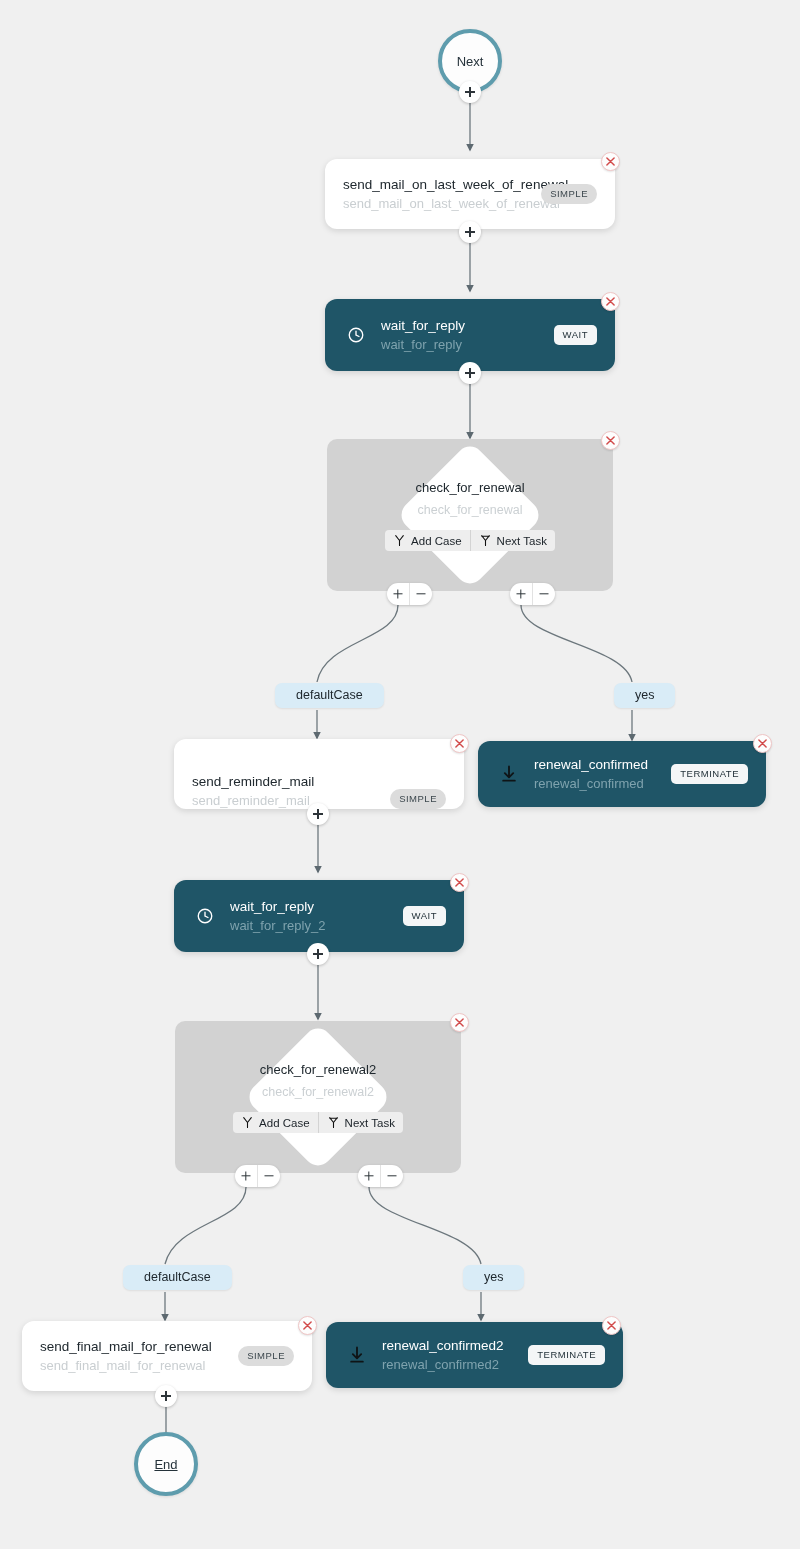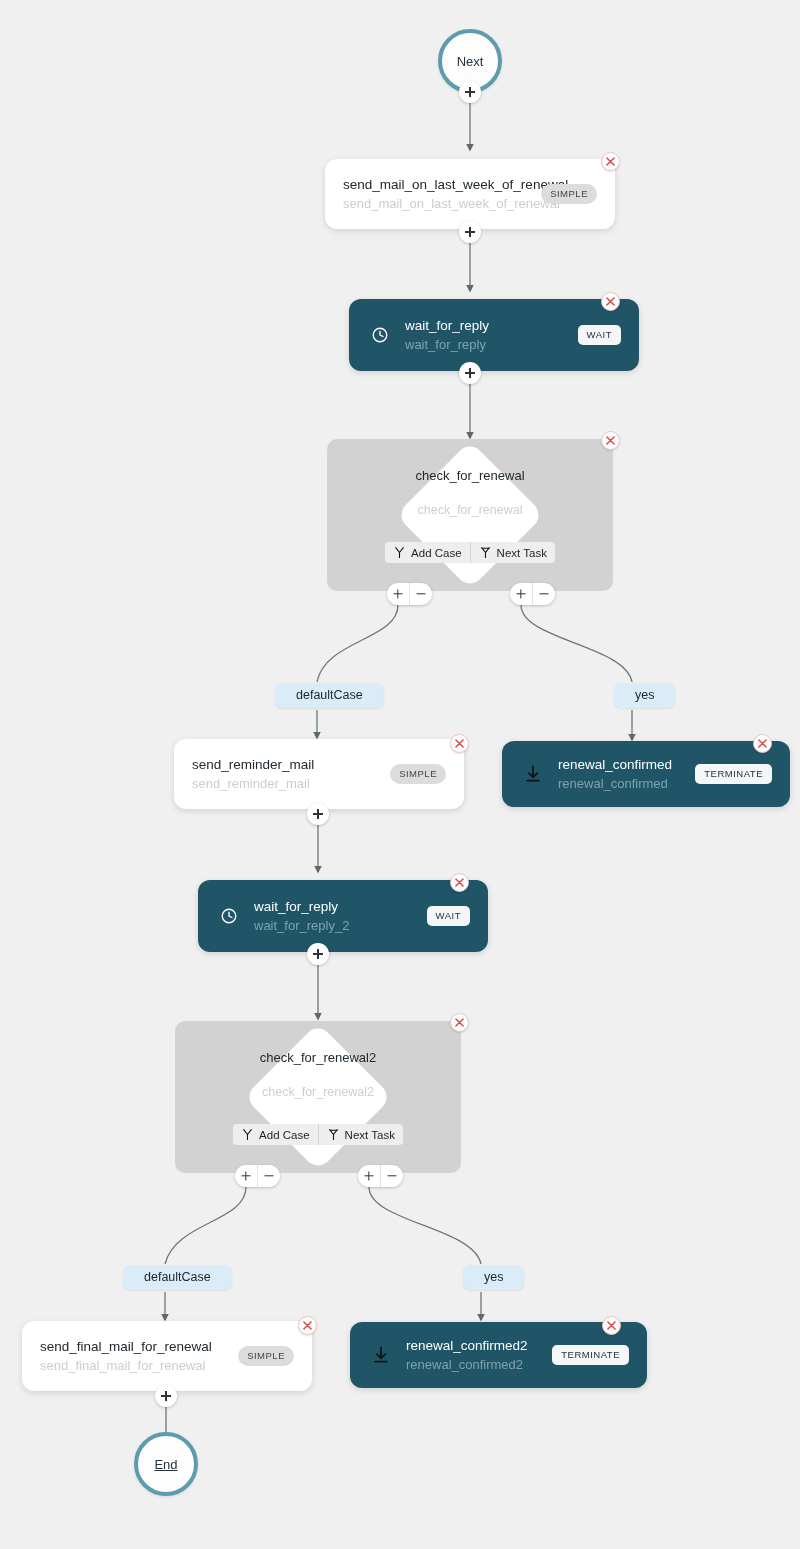--- a/index.html
+++ b/index.html
@@ -44,21 +44,21 @@
   
   .task {
     position: absolute;
     border-radius: 12px;
     display: flex;
     align-items: center;
     padding: 0 18px;
     box-shadow: 0 2px 6px rgba(0,0,0,.13);
   }
   .task.light { background: #ffffff; }
-  .task.dark  { background: #1f5567; margin-left: 24px; }
+  .task.dark  { background: #1f5567; }
   .task .icon-slot {
     flex: 0 0 auto;
     width: 26px; height: 26px;
     margin-right: 12px;
     display: flex; align-items: center; justify-content: center;
   }
   .task .text-block {
     flex: 1 1 auto;
     min-width: 0;
     display: flex;
@@ -107,21 +107,21 @@
     background: #ffffff;
     border-radius: 14px;
   }
   .decision-inner {
     position: absolute;
     inset: 0;
     display: flex;
     flex-direction: column;
     align-items: center;
     justify-content: center;
-    gap: 18px;
+    gap: 6px;
   }
   .decision-inner .d-title {
     font-size: 13px; color: #20292f; line-height: 17px;
   }
   .decision-inner .d-sub {
     font-size: 12.5px; color: #cbd0d3; line-height: 17px;
   }
   .action-bar {
     margin-top: 5px;
     display: flex;
@@ -323,21 +323,21 @@
     <div class="pm minus sep"></div>
   </div>
   <div class="pm-pill" style="left:510px; top:583px; width:45px;">
     <div class="pm plus"></div>
     <div class="pm minus sep"></div>
   </div>
 
   <div class="branch-chip" style="left:275px; top:683px;">defaultCase</div>
   <div class="branch-chip" style="left:614px; top:683px;">yes</div>
 
-  <div class="task light" style="left:174px; top:739px; width:290px; height:70px;">
+  <div class="task light" style="left:174px; top:739px; width:290px; height:70px;align-items:flex-end;">
     <div class="text-block">
       <div class="t-title">send_reminder_mail</div>
       <div class="t-sub">send_reminder_mail</div>
     </div>
     <div class="badge grey">SIMPLE</div>
   </div>
   <div class="close-handle" style="left:450px; top:734px;">
     <svg width="9" height="9" viewBox="0 0 10 10">
       <path d="M1 1 L9 9 M9 1 L1 9" stroke="#d24a4a" stroke-width="1.6" stroke-linecap="round"></path>
     </svg>

